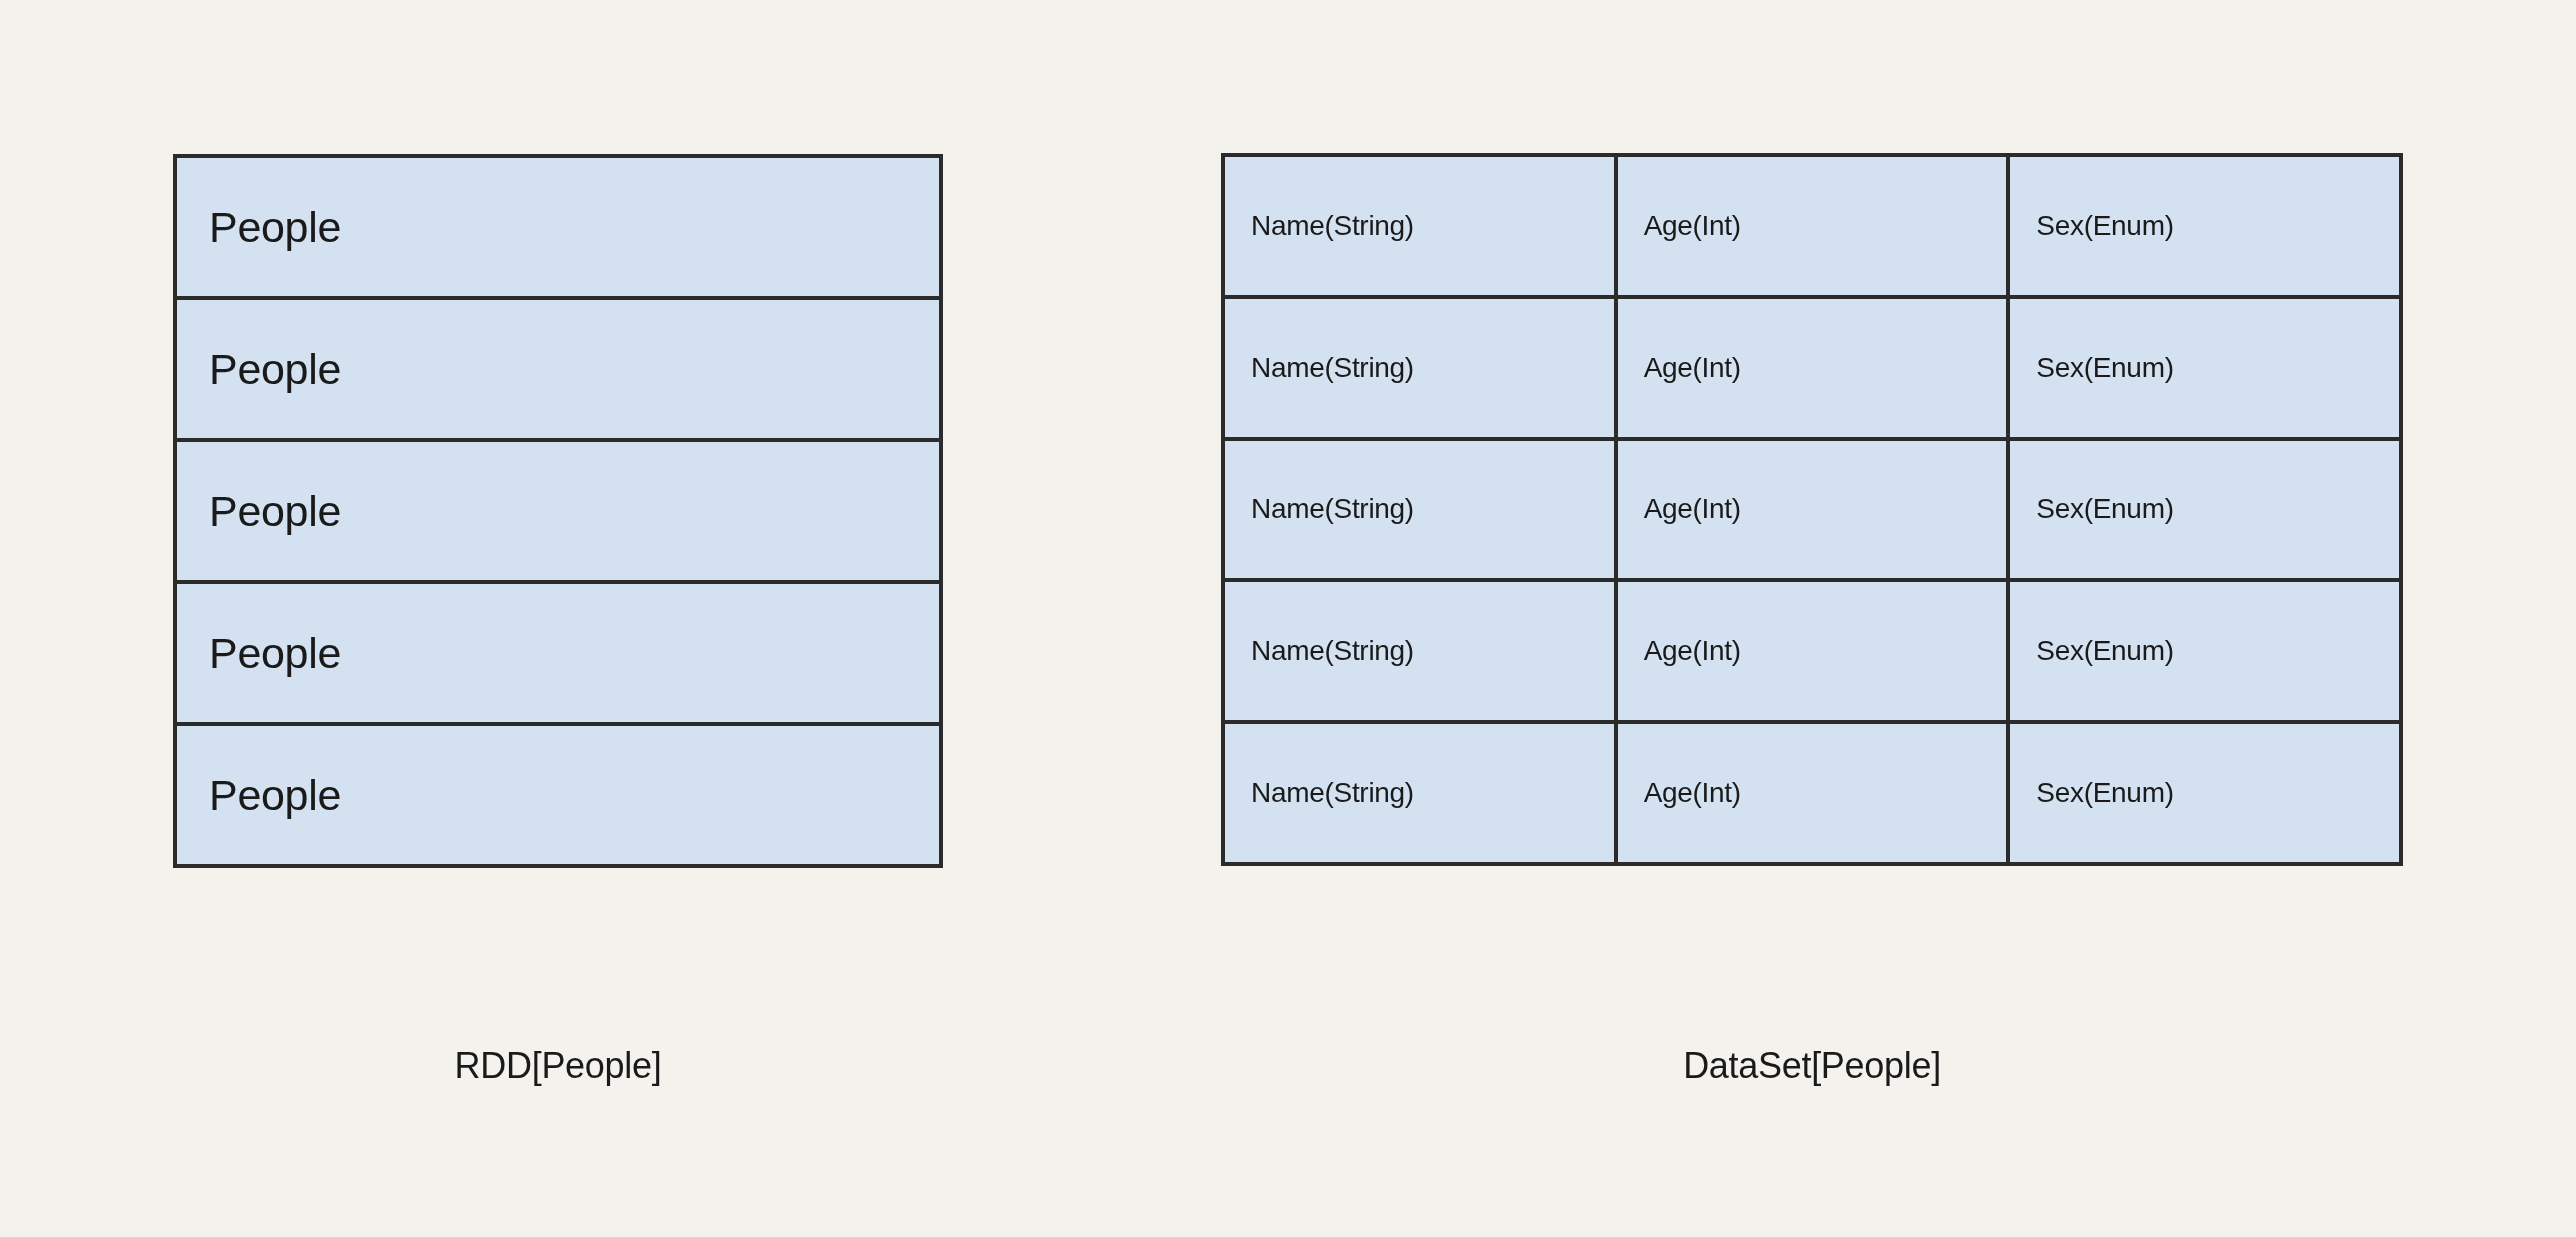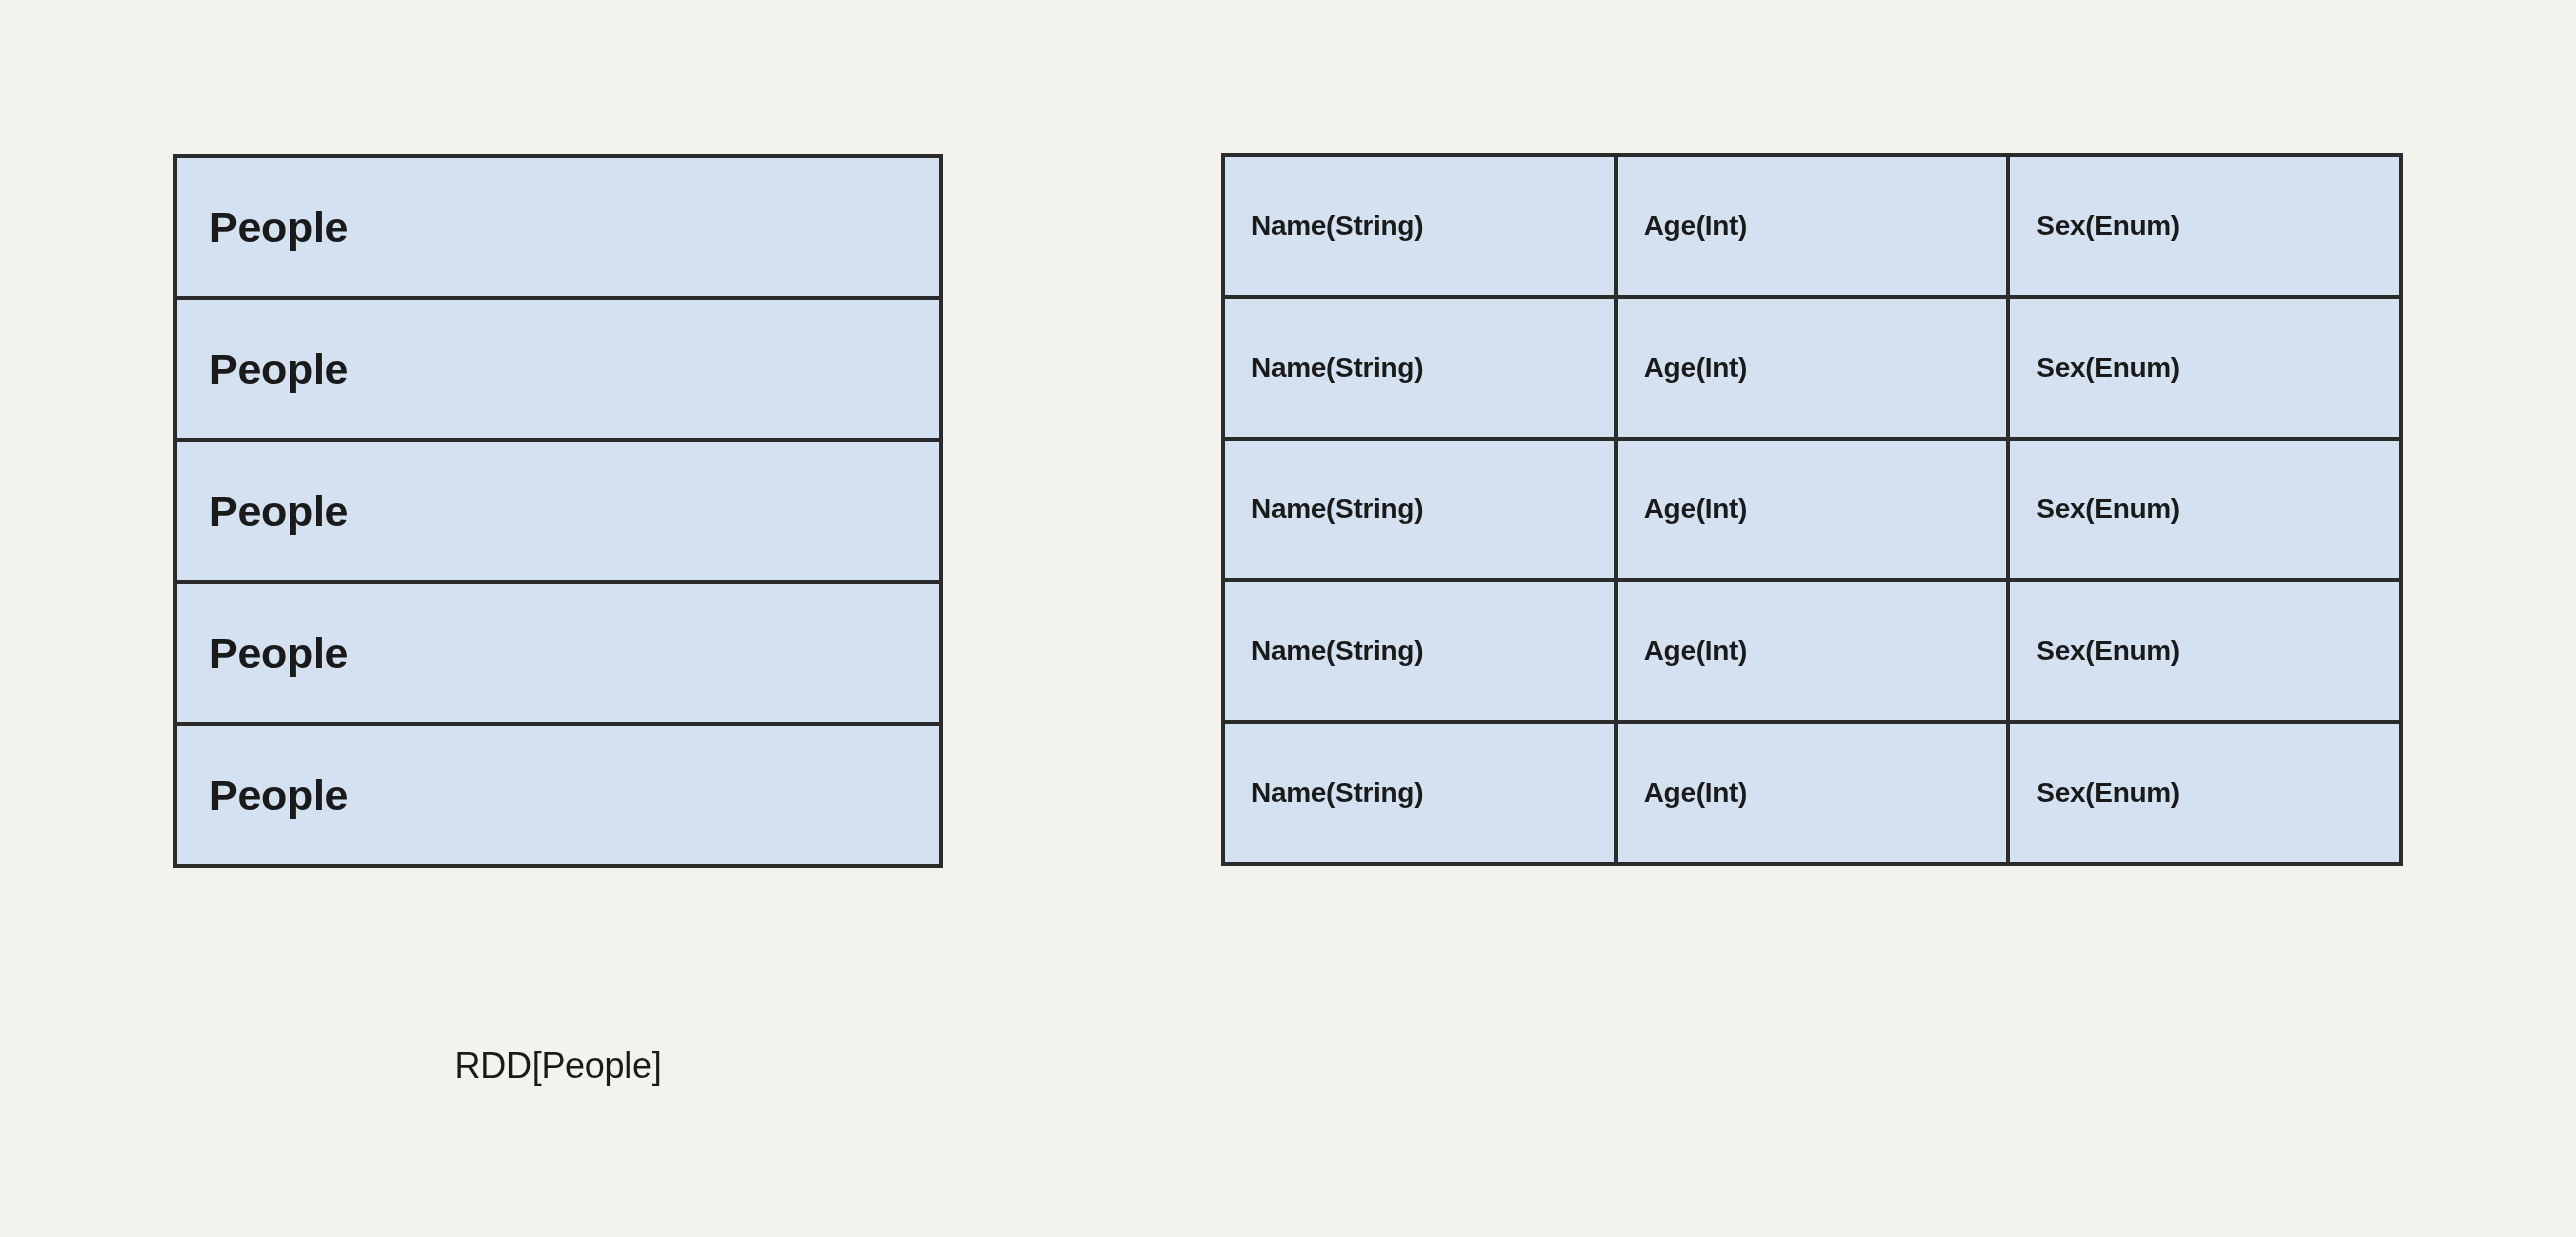--- a/index.html
+++ b/index.html
@@ -23,21 +23,20 @@
     background: #D4E1F0;
     border: 4.3px solid #2B2B2B;
     display: flex;
     flex-direction: column;
   }
   .trow {
     display: flex;
     flex: 1 1 0;
     min-height: 0;
     border-bottom: 4.3px solid #2B2B2B;
-    font-weight: bold;
   }
   .trow:last-child { border-bottom: none; }
 
   .tcell {
     box-sizing: border-box;
     display: flex;
     align-items: center;
     background: #D4E1F0;
     border-right: 4.3px solid #2B2B2B;
     overflow: hidden;
@@ -140,15 +139,16 @@
       <div class="tcell">Sex(Enum)</div>
     </div>
     <div class="trow">
       <div class="tcell">Name(String)</div>
       <div class="tcell">Age(Int)</div>
       <div class="tcell">Sex(Enum)</div>
     </div>
   </div>
 
   <div id="rdd-caption" class="caption">RDD[People]</div>
+  <div id="dataset-caption" class="caption">DataSet[People]</div>
 
 </div>
 
 
 </body></html>

